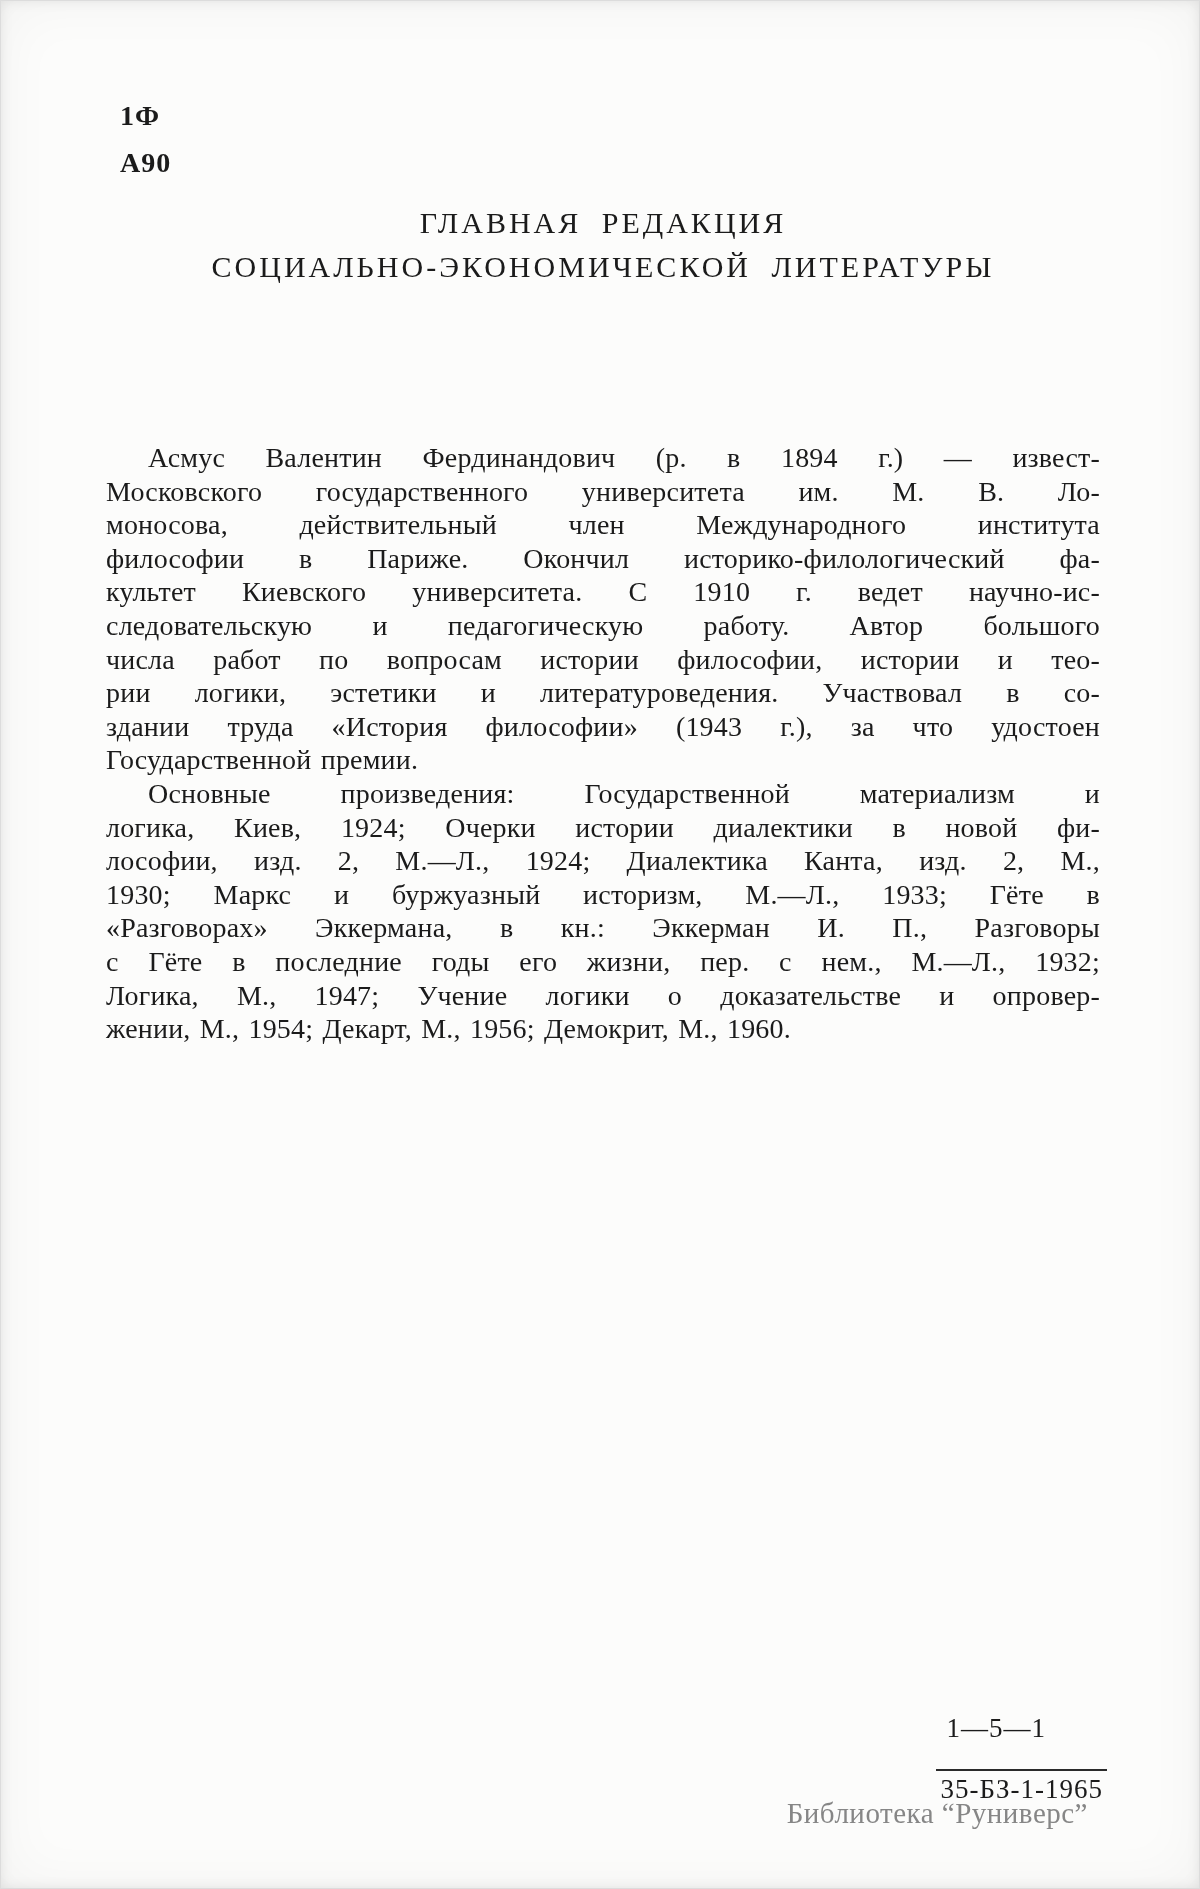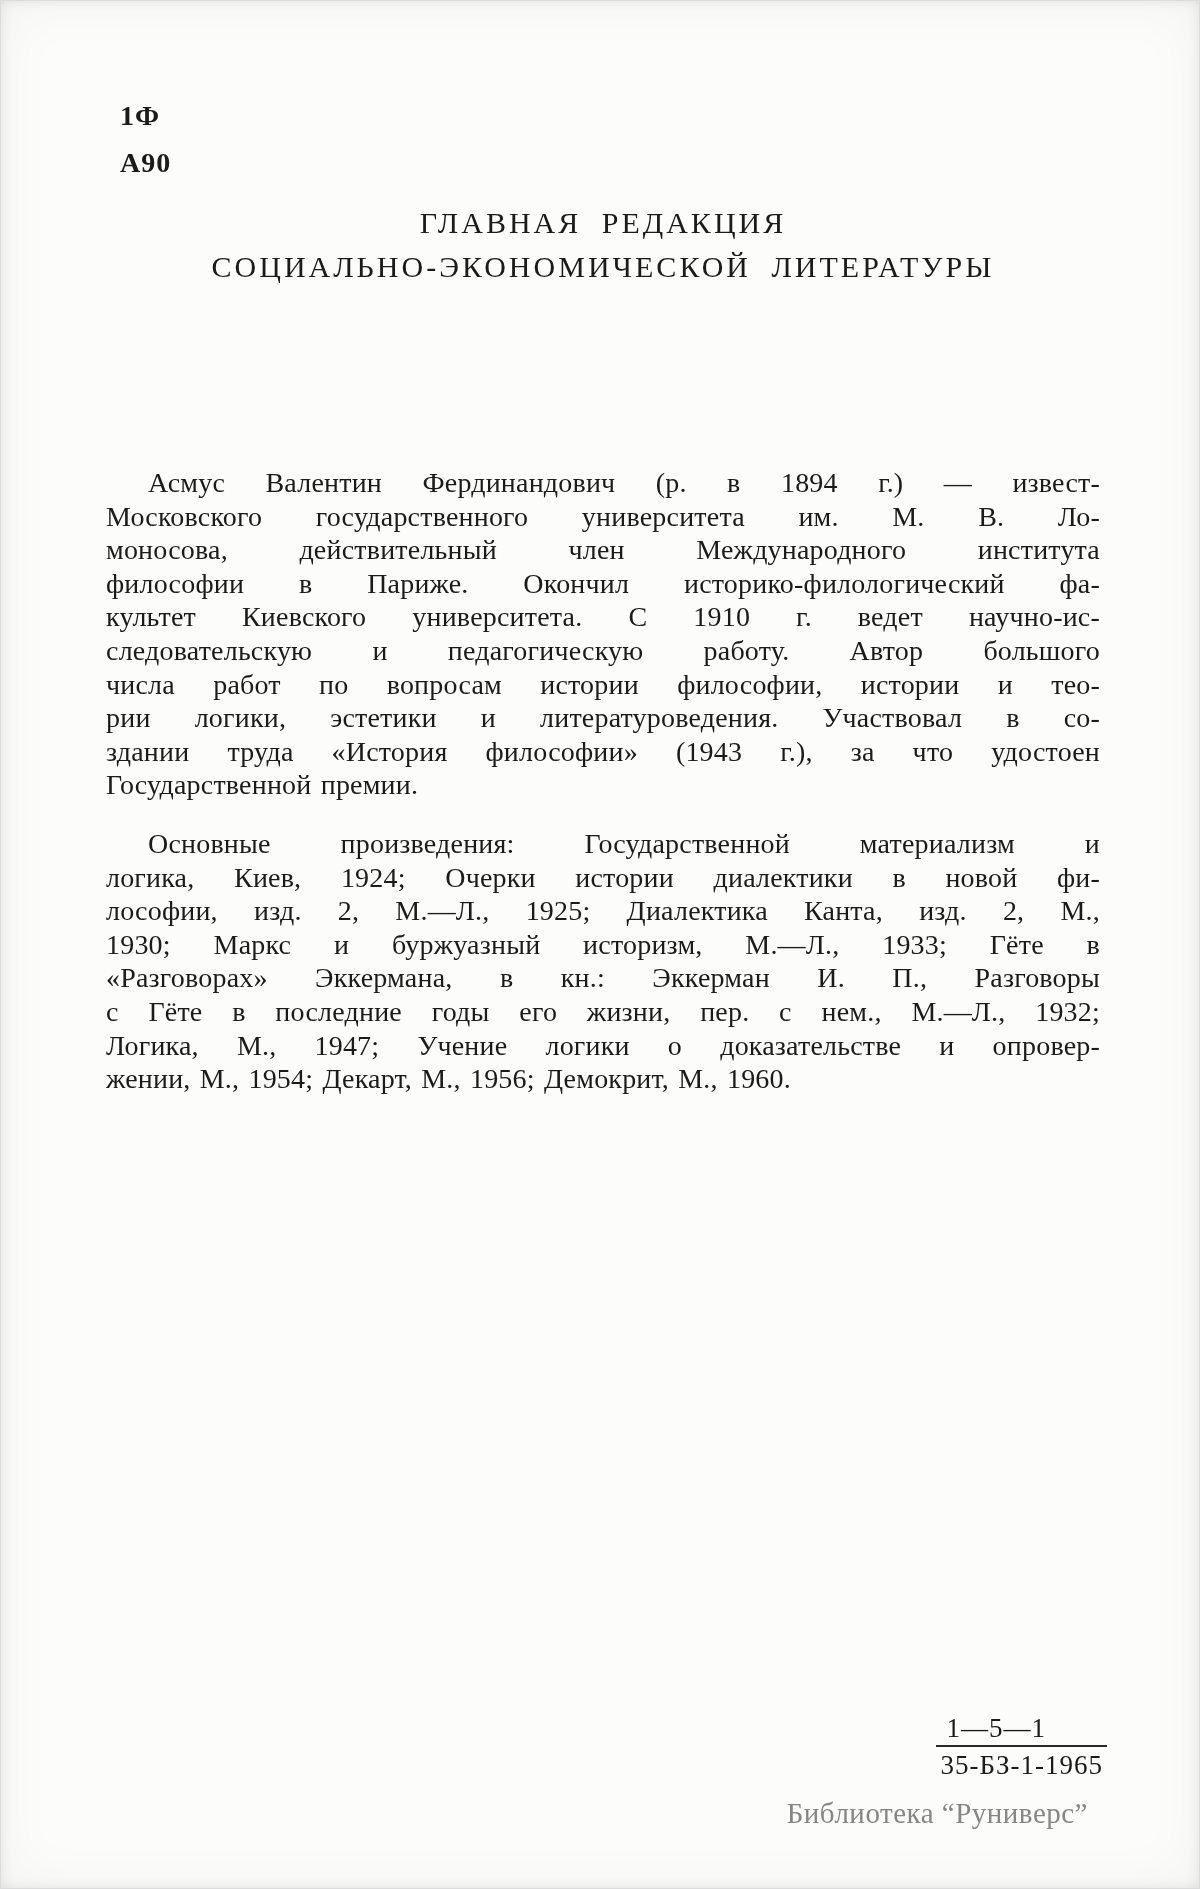--- a/index.html
+++ b/index.html
@@ -53,40 +53,41 @@
     font-size: 28px;
     letter-spacing: 0.2px;
     word-spacing: 2px;
   }
   .para .line {
     line-height: 33.6px;
     text-align: justify;
     text-align-last: justify;
     white-space: normal;
   }
-  .para .line:first-child { text-indent: 42px; margin-top: 25px; }
+  .para .line:first-child { text-indent: 42px; }
   .para .line:last-child  { text-align-last: left; }
   
   .imprint {
     position: absolute;
     right: 93px;
     top: 1712px;
     font-size: 27px;
     line-height: 32px;
   }
   .imprint-num {
     display: block;
     padding: 0 10px 1px;
     letter-spacing: 1px;
   }
   .imprint-den {
     display: block;
     border-top: 2px solid #2a2a2a;
     padding: 2px 4px 0;
     letter-spacing: 1px;
+    margin-top: 24px;
   }
   
   .watermark {
     position: absolute;
     right: 112px;
     top: 1797px;
     font-size: 29px;
     color: var(--watermark, #868686);
     letter-spacing: 0.5px;
   }
@@ -115,21 +116,21 @@
         <div class="line">культет Киевского университета. С 1910 г. ведет научно-ис-</div>
         <div class="line">следовательскую и педагогическую работу. Автор большого</div>
         <div class="line">числа работ по вопросам истории философии, истории и тео-</div>
         <div class="line">рии логики, эстетики и литературоведения. Участвовал в со-</div>
         <div class="line">здании труда «История философии» (1943 г.), за что удостоен</div>
         <div class="line">Государственной премии.</div>
       </div>
     <div class="para">
         <div class="line">Основные произведения: Государственной материализм и</div>
         <div class="line">логика, Киев, 1924; Очерки истории диалектики в новой фи-</div>
-        <div class="line">лософии, изд. 2, М.—Л., 1925; Диалектика Канта, изд. 2, М.,</div>
+        <div class="line">лософии, изд. 2, М.—Л., 1924; Диалектика Канта, изд. 2, М.,</div>
         <div class="line">1930; Маркс и буржуазный историзм, М.—Л., 1933; Гёте в</div>
         <div class="line">«Разговорах» Эккермана, в кн.: Эккерман И. П., Разговоры</div>
         <div class="line">с Гёте в последние годы его жизни, пер. с нем., М.—Л., 1932;</div>
         <div class="line">Логика, М., 1947; Учение логики о доказательстве и опровер-</div>
         <div class="line">жении, М., 1954; Декарт, М., 1956; Демокрит, М., 1960.</div>
       </div>
   </div>
 
   <div class="imprint">
     <span class="imprint-num">1—5—1</span>

